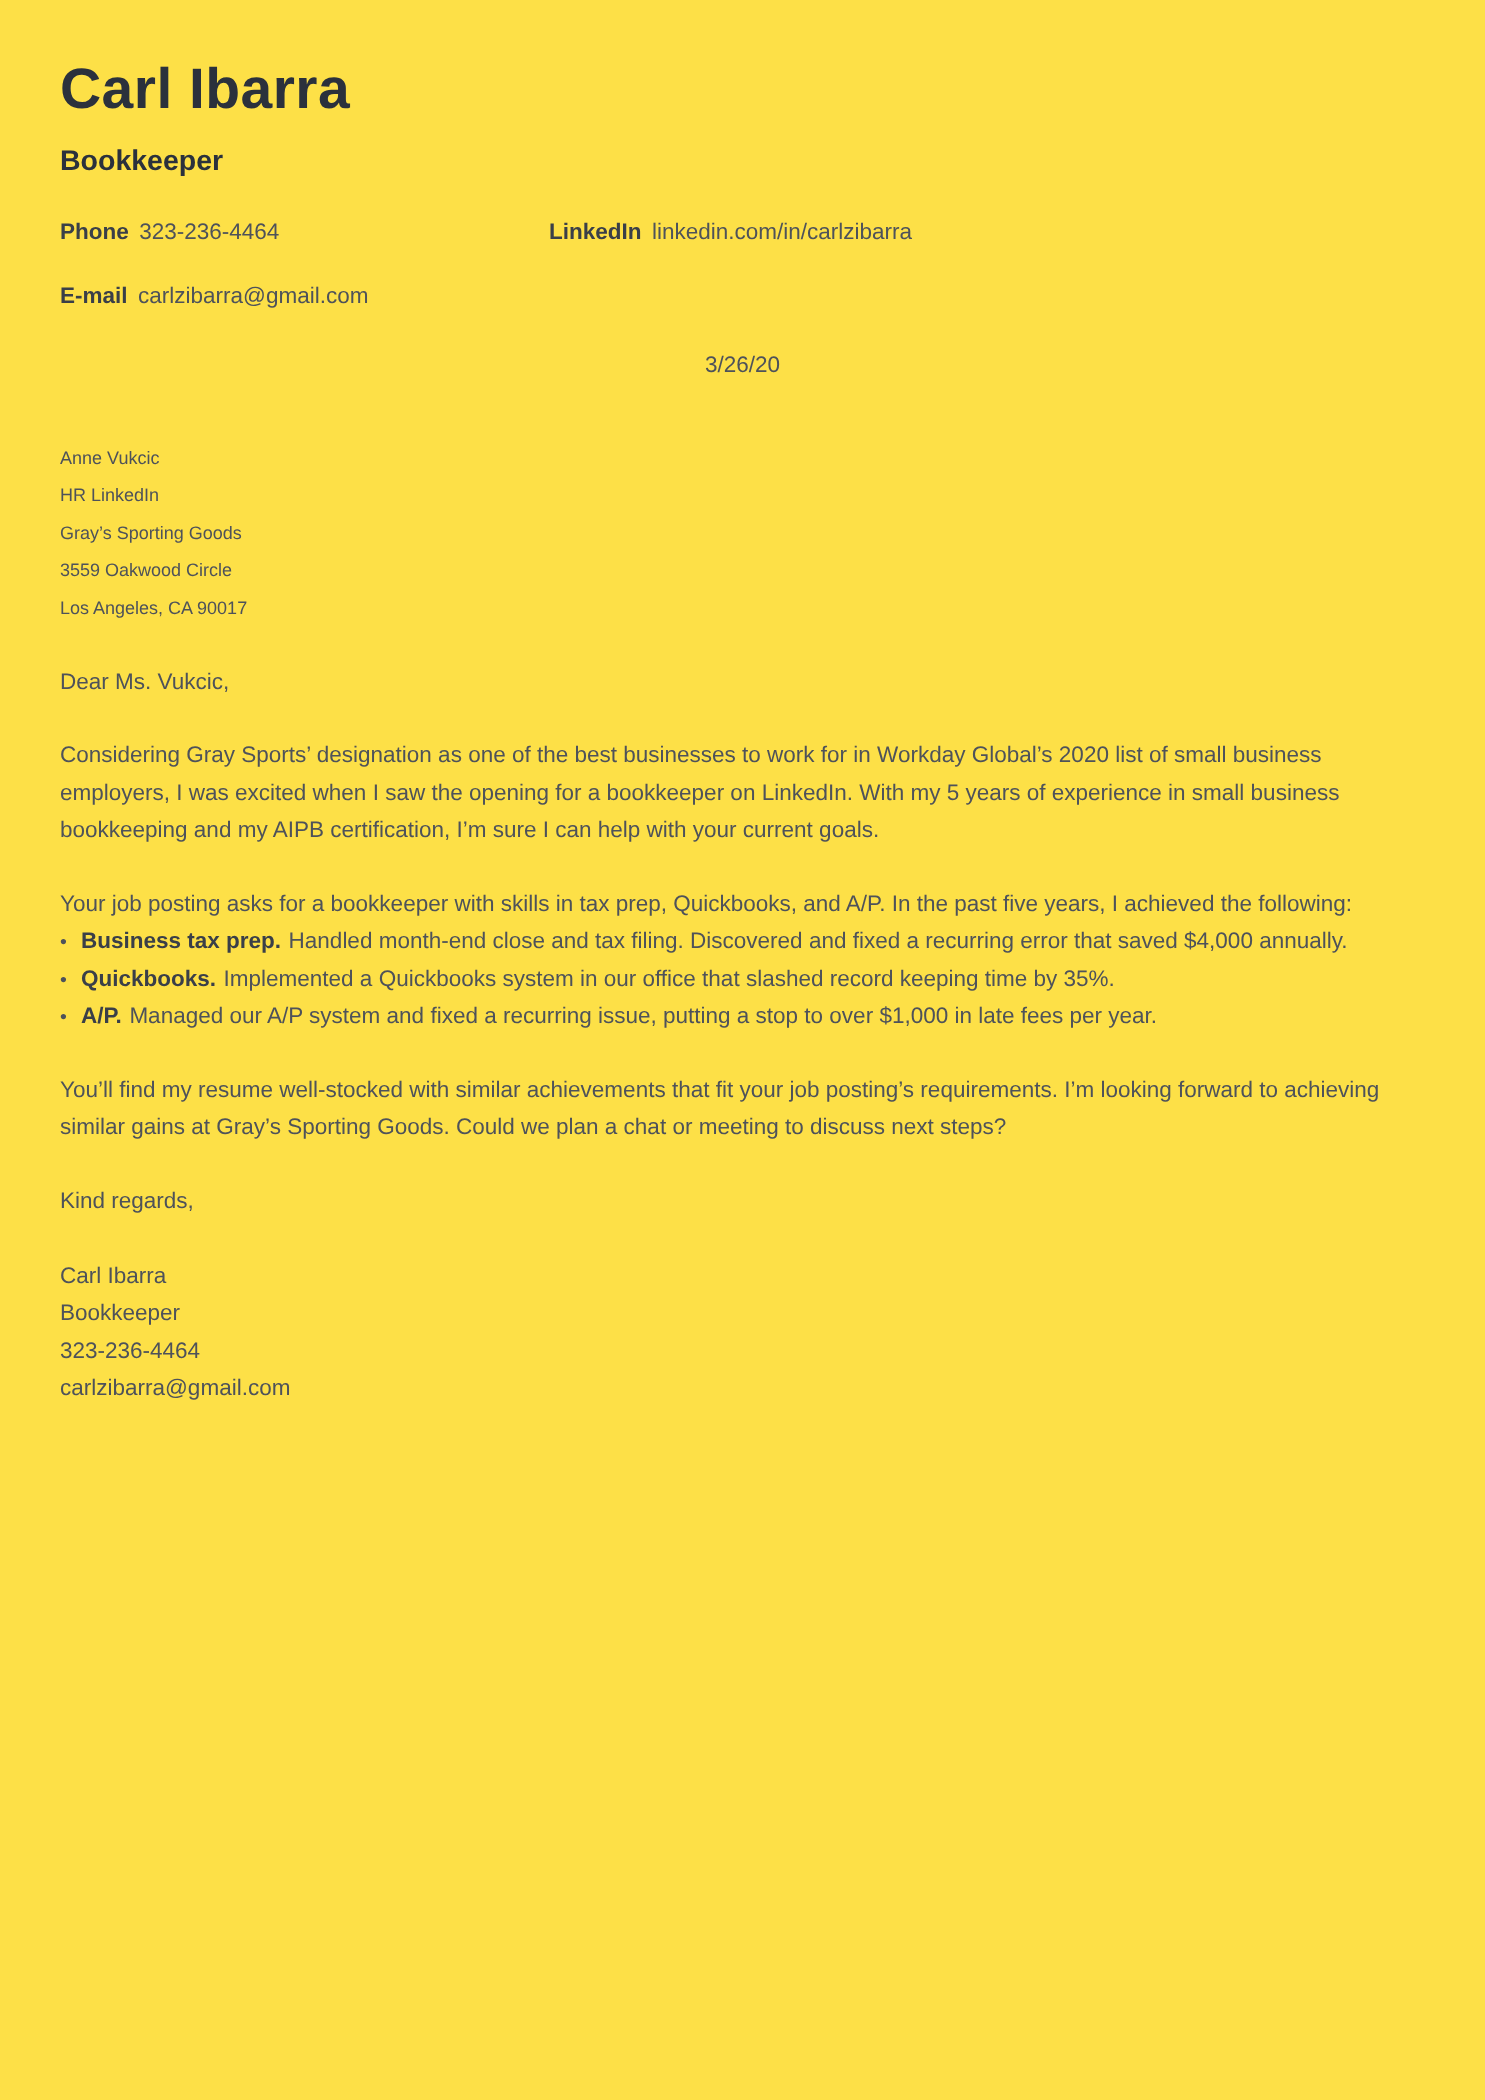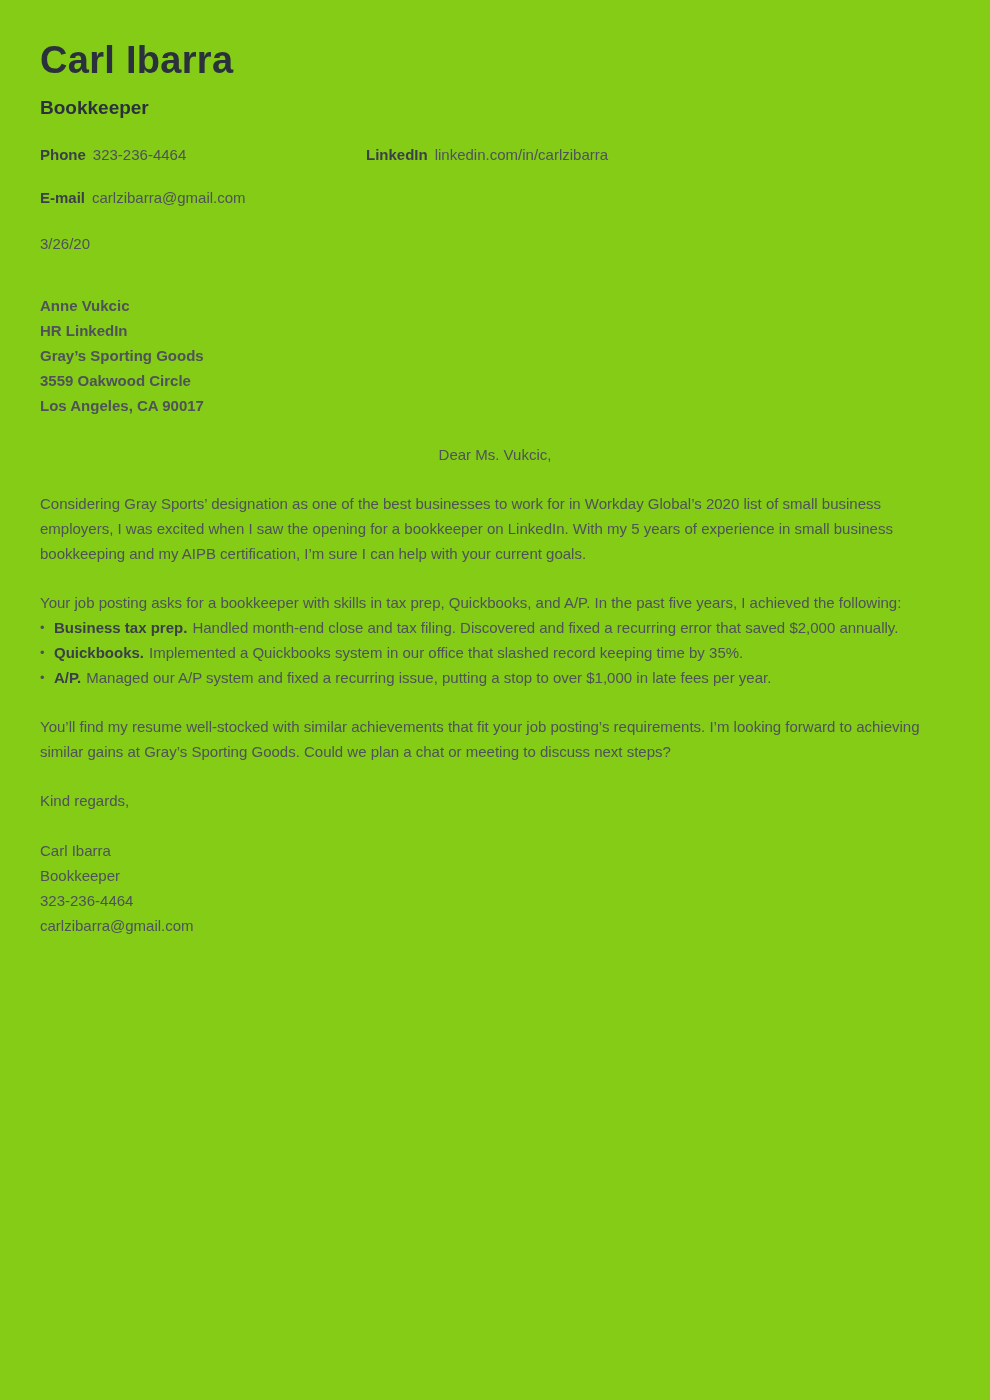--- a/index.html
+++ b/index.html
@@ -2,21 +2,21 @@
 <html><head>
 <meta charset="utf-8">
 <style>
   * { box-sizing: border-box; }
   html, body { margin: 0; padding: 0; }
   body { background: #fafafa; }
   .page {
     position: relative;
     width: 990px;
     height: 1400px;
-    background: #84cc16;
+    background: #fde047;
     font-family: "Liberation Sans", sans-serif;
     color: #4e525a;
     padding: 40px 40px 0 40px;
     overflow: hidden;
   }
   .name {
     font-size: 38px;
     font-weight: bold;
     color: #2b313c;
     margin: 0;
@@ -38,30 +38,30 @@
     line-height: 17px;
   }
   .label {
     font-weight: bold;
     color: #3a3f48;
     margin-right: 7px;
   }
   .date {
     margin-top: 29px;
     font-size: 15px;
+    text-align: center;
   }
   .recipient {
     margin-top: 41px;
-    font-size: 15px;
+    font-size: 12px;
     line-height: 25px;
-    font-weight: bold;
   }
   .body-text { font-size: 15px; line-height: 25px; }
   p.para { margin: 24px 0 0 0; max-width: 912px; }
-  .salutation { margin-top: 36px; text-align: center; }
+  .salutation { margin-top: 36px; }
   .bullet-list { margin-top: 0; }
   .bullet-row { display: flex; max-width: 912px; }
   .bullet-dot {
     flex: 0 0 14px;
     color: #4e525a;
     font-size: 13px;
     line-height: 25px;
   }
   .bullet-lead {
     font-weight: bold;
@@ -106,21 +106,21 @@
   <div class="body-text">
     <p class="para salutation">Dear Ms. Vukcic,</p>
 
     <p class="para">Considering Gray Sports’ designation as one of the best businesses to work for in Workday Global’s 2020 list of small business employers, I was excited when I saw the opening for a bookkeeper on LinkedIn. With my 5 years of experience in small business bookkeeping and my AIPB certification, I’m sure I can help with your current goals.</p>
 
     <p class="para">Your job posting asks for a bookkeeper with skills in tax prep, Quickbooks, and A/P. In the past five years, I achieved the following:</p>
 
     <div class="bullet-list">
       <div class="bullet-row">
         <span class="bullet-dot">•</span>
-        <span><span class="bullet-lead">Business tax prep.</span><span>Handled month-end close and tax filing. Discovered and fixed a recurring error that saved $2,000 annually.</span></span>
+        <span><span class="bullet-lead">Business tax prep.</span><span>Handled month-end close and tax filing. Discovered and fixed a recurring error that saved $4,000 annually.</span></span>
       </div>
       <div class="bullet-row">
         <span class="bullet-dot">•</span>
         <span><span class="bullet-lead">Quickbooks.</span><span>Implemented a Quickbooks system in our office that slashed record keeping time by 35%.</span></span>
       </div>
       <div class="bullet-row">
         <span class="bullet-dot">•</span>
         <span><span class="bullet-lead">A/P.</span><span>Managed our A/P system and fixed a recurring issue, putting a stop to over $1,000 in late fees per year.</span></span>
       </div>
     </div>

